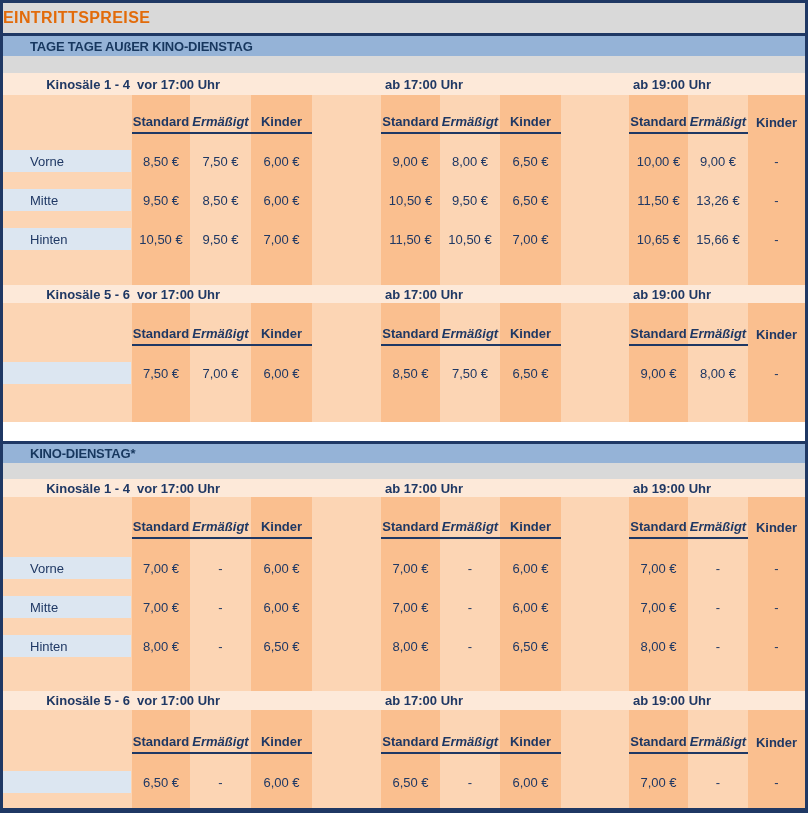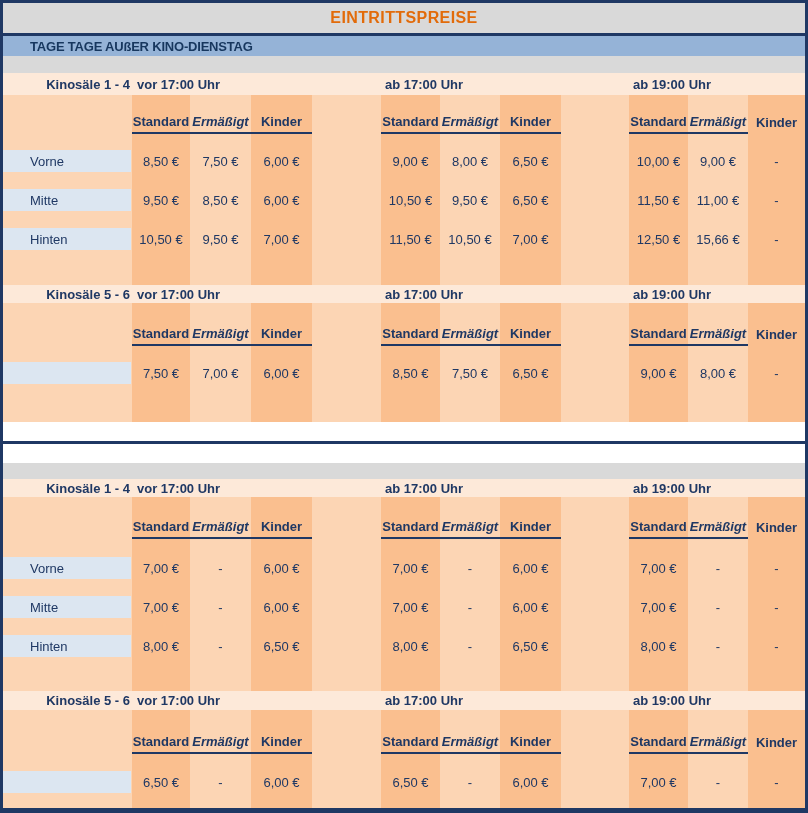--- a/index.html
+++ b/index.html
@@ -8,21 +8,21 @@
     --gray:#D9D9D9; --title-orange:#E26B0A;
   }
   html,body{margin:0;padding:0;background:#fff;}
   #sheet{
     position:relative;width:808px;height:813px;background:#fff;
     font-family:"Liberation Sans",sans-serif;color:var(--navy);overflow:hidden;
   }
   .abs{position:absolute;}
   .titlerow{
     left:3px;top:3px;width:802px;height:30px;background:var(--gray);
-    text-align:center;line-height:30px;font-weight:bold;font-size:16px;
+    text-align:left;line-height:30px;font-weight:bold;font-size:16px;
     color:var(--title-orange);letter-spacing:.4px;
   }
   .hline{left:3px;width:802px;height:3px;background:var(--navy);}
   .bar{
     left:3px;width:802px;background:var(--bar-blue);color:#17375E;
     font-weight:bold;font-size:13px;display:flex;align-items:center;
     padding-left:27px;box-sizing:border-box;letter-spacing:-0.2px;
   }
   .grayrow{left:3px;width:802px;background:var(--gray);}
   .whiterow{left:3px;width:802px;background:#ffffff;}
@@ -104,30 +104,30 @@
     <div class="cell" style="left: 688px; top: 150px; width: 60px; height: 22px;">9,00 €</div>
     <div class="cell" style="left: 748px; top: 150px; width: 57px; height: 22px;">-</div>
     <div class="labelcell" style="left: 3px; top: 189px; width: 128px; height: 22px;">Mitte</div>
     <div class="cell" style="left: 132px; top: 189px; width: 58px; height: 22px;">9,50 €</div>
     <div class="cell" style="left: 190px; top: 189px; width: 61px; height: 22px;">8,50 €</div>
     <div class="cell" style="left: 251px; top: 189px; width: 61px; height: 22px;">6,00 €</div>
     <div class="cell" style="left: 381px; top: 189px; width: 59px; height: 22px;">10,50 €</div>
     <div class="cell" style="left: 440px; top: 189px; width: 60px; height: 22px;">9,50 €</div>
     <div class="cell" style="left: 500px; top: 189px; width: 61px; height: 22px;">6,50 €</div>
     <div class="cell" style="left: 629px; top: 189px; width: 59px; height: 22px;">11,50 €</div>
-    <div class="cell" style="left: 688px; top: 189px; width: 60px; height: 22px;">11,00 €</div>
+    <div class="cell" style="left: 688px; top: 189px; width: 60px; height: 22px;">13,26 €</div>
     <div class="cell" style="left: 748px; top: 189px; width: 57px; height: 22px;">-</div>
     <div class="labelcell" style="left: 3px; top: 228px; width: 128px; height: 22px;">Hinten</div>
     <div class="cell" style="left: 132px; top: 228px; width: 58px; height: 22px;">10,50 €</div>
     <div class="cell" style="left: 190px; top: 228px; width: 61px; height: 22px;">9,50 €</div>
     <div class="cell" style="left: 251px; top: 228px; width: 61px; height: 22px;">7,00 €</div>
     <div class="cell" style="left: 381px; top: 228px; width: 59px; height: 22px;">11,50 €</div>
     <div class="cell" style="left: 440px; top: 228px; width: 60px; height: 22px;">10,50 €</div>
     <div class="cell" style="left: 500px; top: 228px; width: 61px; height: 22px;">7,00 €</div>
-    <div class="cell" style="left: 629px; top: 228px; width: 59px; height: 22px;">12,50 €</div>
+    <div class="cell" style="left: 629px; top: 228px; width: 59px; height: 22px;">10,65 €</div>
     <div class="cell" style="left: 688px; top: 228px; width: 60px; height: 22px;">15,66 €</div>
     <div class="cell" style="left: 748px; top: 228px; width: 57px; height: 22px;">-</div>
     <div class="abs hallrow" style="top: 285px; height: 18px;"></div>
     <div class="halllabel" style="left: 3px; top: 285px; width: 127px; height: 18px;">Kinosäle 5 - 6</div>
     <div class="timelabel" style="left: 137px; top: 285px; height: 18px;">vor 17:00 Uhr</div>
     <div class="timelabel" style="left: 385px; top: 285px; height: 18px;">ab 17:00 Uhr</div>
     <div class="timelabel" style="left: 633px; top: 285px; height: 18px;">ab 19:00 Uhr</div>
     <div class="abs stripes" style="top: 303px; height: 119px;"></div>
     <div class="cell hdr" style="left: 132px; top: 323px; width: 58px; height: 23px;">Standard</div>
     <div class="cell hdr it" style="left: 190px; top: 323px; width: 61px; height: 23px;">Ermäßigt</div>
@@ -141,20 +141,21 @@
     <div class="labelcell" style="left: 3px; top: 362px; width: 128px; height: 22px;"></div>
     <div class="cell" style="left: 132px; top: 362px; width: 58px; height: 22px;">7,50 €</div>
     <div class="cell" style="left: 190px; top: 362px; width: 61px; height: 22px;">7,00 €</div>
     <div class="cell" style="left: 251px; top: 362px; width: 61px; height: 22px;">6,00 €</div>
     <div class="cell" style="left: 381px; top: 362px; width: 59px; height: 22px;">8,50 €</div>
     <div class="cell" style="left: 440px; top: 362px; width: 60px; height: 22px;">7,50 €</div>
     <div class="cell" style="left: 500px; top: 362px; width: 61px; height: 22px;">6,50 €</div>
     <div class="cell" style="left: 629px; top: 362px; width: 59px; height: 22px;">9,00 €</div>
     <div class="cell" style="left: 688px; top: 362px; width: 60px; height: 22px;">8,00 €</div>
     <div class="cell" style="left: 748px; top: 362px; width: 57px; height: 22px;">-</div>
+    <div class="abs bar" style="top: 444px; height: 19px;">KINO-DIENSTAG*</div>
     <div class="abs grayrow" style="top: 463px; height: 16px;"></div>
     <div class="abs hallrow" style="top: 479px; height: 18px;"></div>
     <div class="halllabel" style="left: 3px; top: 479px; width: 127px; height: 18px;">Kinosäle 1 - 4</div>
     <div class="timelabel" style="left: 137px; top: 479px; height: 18px;">vor 17:00 Uhr</div>
     <div class="timelabel" style="left: 385px; top: 479px; height: 18px;">ab 17:00 Uhr</div>
     <div class="timelabel" style="left: 633px; top: 479px; height: 18px;">ab 19:00 Uhr</div>
     <div class="abs stripes" style="top: 497px; height: 194px;"></div>
     <div class="cell hdr" style="left: 132px; top: 516px; width: 58px; height: 23px;">Standard</div>
     <div class="cell hdr it" style="left: 190px; top: 516px; width: 61px; height: 23px;">Ermäßigt</div>
     <div class="cell hdr" style="left: 251px; top: 516px; width: 61px; height: 23px;">Kinder</div>

